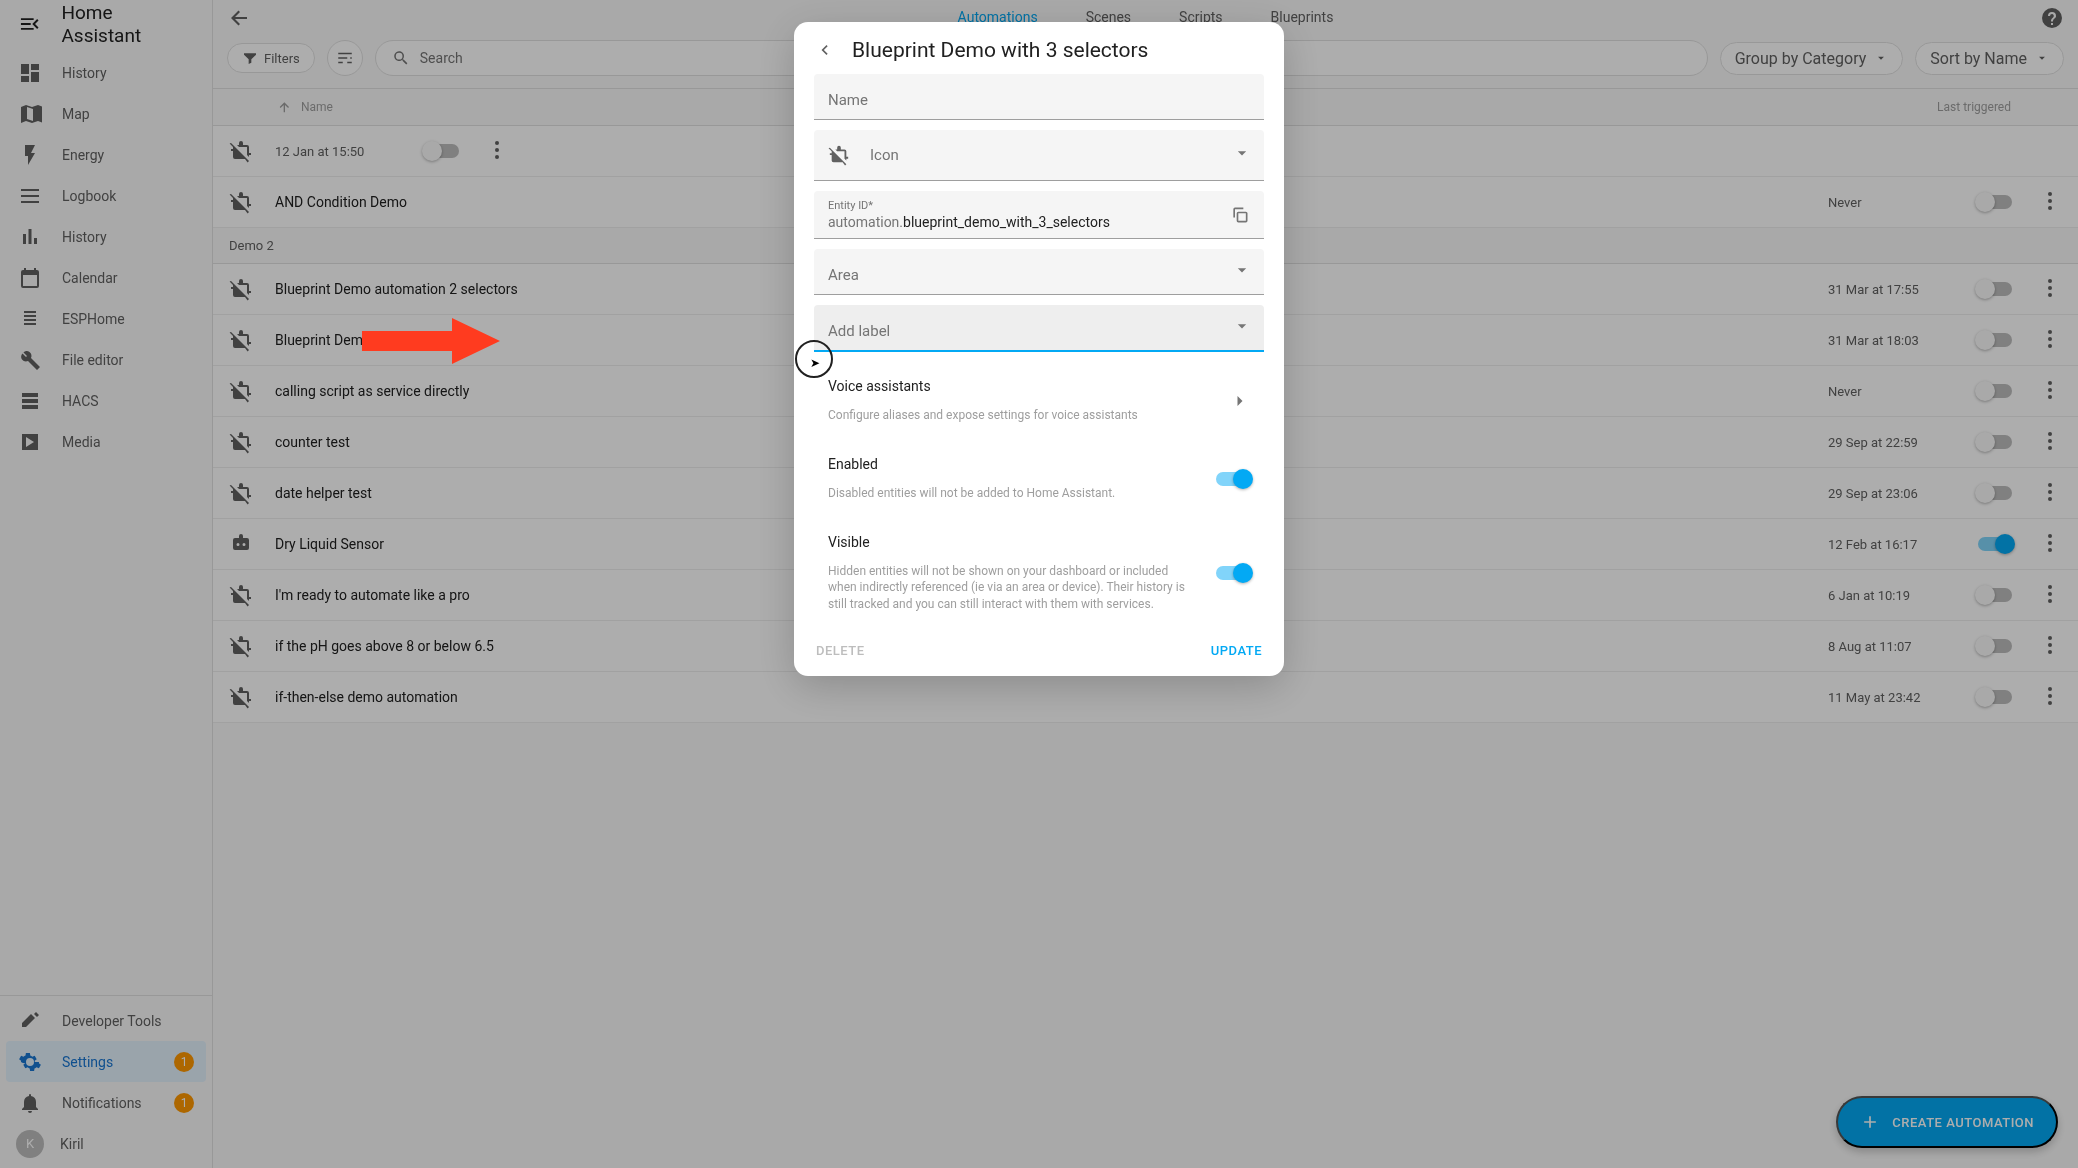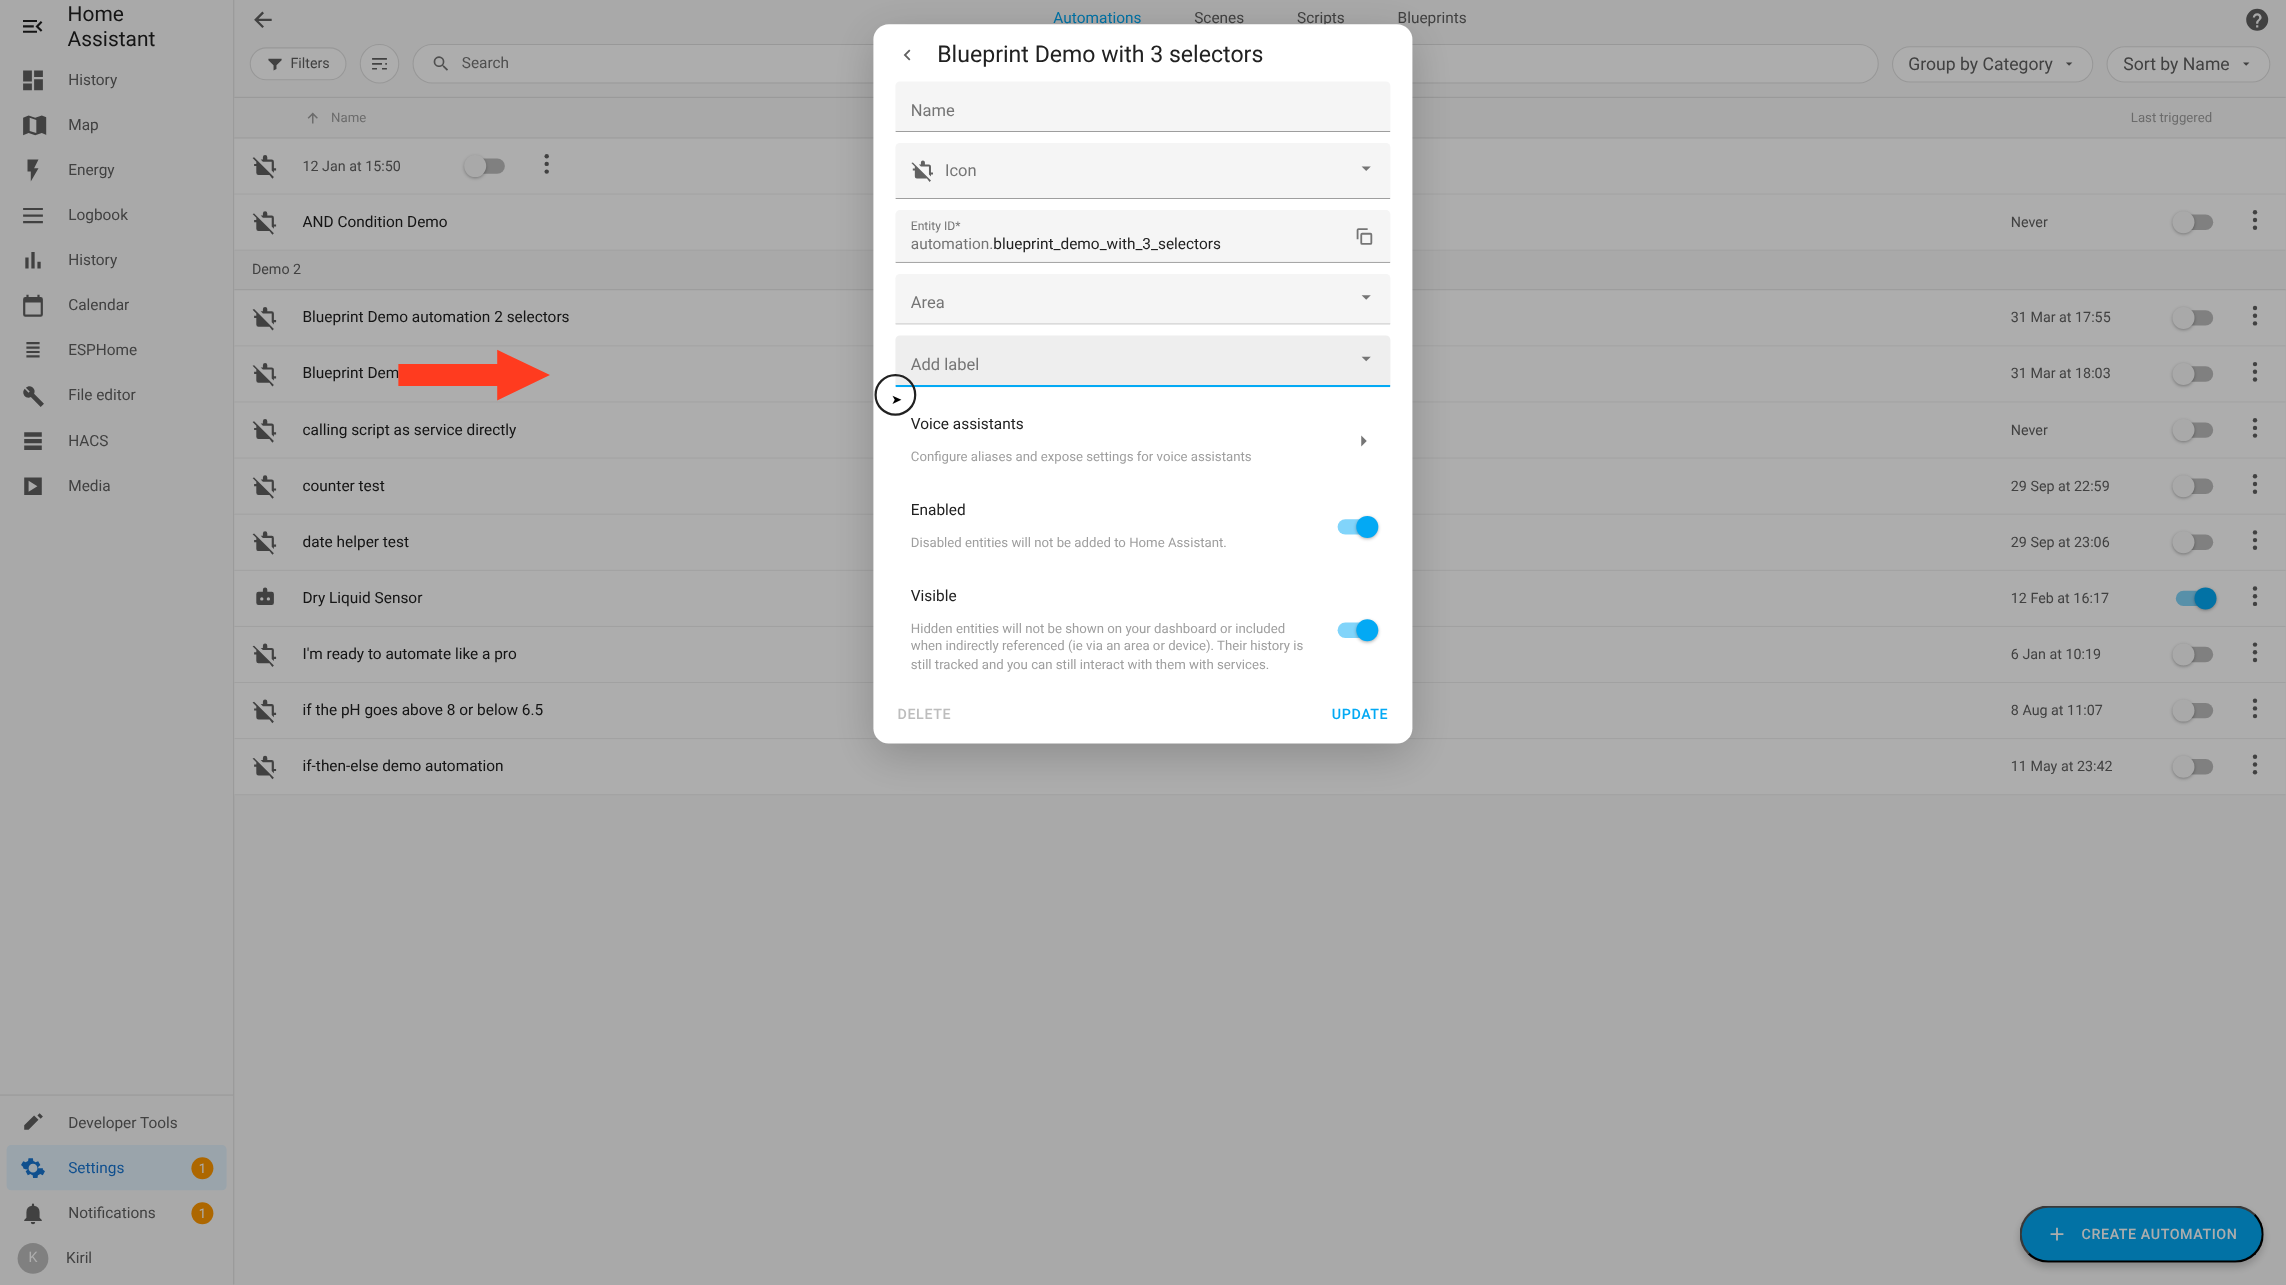--- a/index.html
+++ b/index.html
@@ -58,21 +58,21 @@
 
     
     .scrim { position: fixed; inset: 0; background: rgba(0,0,0,0.32); z-index: 10; }
     .dialog { position: fixed; top: 22px; left: 50%; transform: translateX(-50%); width: 490px; background: #fff; border-radius: 14px; z-index: 20; box-shadow: 0 10px 40px rgba(0,0,0,0.2); overflow: hidden; }
     .dialog-head { display: flex; align-items: center; padding: 16px 20px 12px; gap: 18px; }
     .dialog-title { font-size: 21px; color: #212121; }
     .dialog-body { padding: 0 20px 0; }
     .field { background: #f5f5f5; border-bottom: 1px solid #9e9e9e; padding: 16px 14px 10px; margin-bottom: 10px; border-radius: 4px 4px 0 0; position: relative; }
     .field-label { font-size: 15px; color: #757575; }
     .field-icon { position: absolute; right: 12px; top: 50%; transform: translateY(-50%); color: #757575; }
-    .field.icon-field { display: flex; align-items: center; gap: 9px; padding: 14px 14px; }
+    .field.icon-field { display: flex; align-items: center; gap: 20px; padding: 14px 14px; }
     .field.entity { display: flex; align-items: center; justify-content: space-between; padding: 8px 14px 8px; }
     .entity-label { font-size: 11px; color: #757575; }
     .entity-value { font-size: 14px; color: #212121; margin-top: 2px; }
     .entity-value .prefix { color: #757575; }
     .field.label-field { border-bottom: 2px solid #03a9f4; background: #eeeeee; }
     .section-row { display: flex; align-items: center; justify-content: space-between; padding: 16px 14px; }
     .section-title { font-size: 14px; color: #212121; margin-bottom: 4px; }
     .section-desc { font-size: 12px; color: #9e9e9e; line-height: 1.4; max-width: 370px; margin-top: 13px; }
     .mdc-switch { width: 34px; height: 14px; background: #81d4fa; border-radius: 8px; position: relative; }
     .mdc-switch-knob { width: 20px; height: 20px; background: #03a9f4; border-radius: 50%; position: absolute; top: -3px; left: 17px; box-shadow: 0 1px 3px rgba(0,0,0,0.3); }

